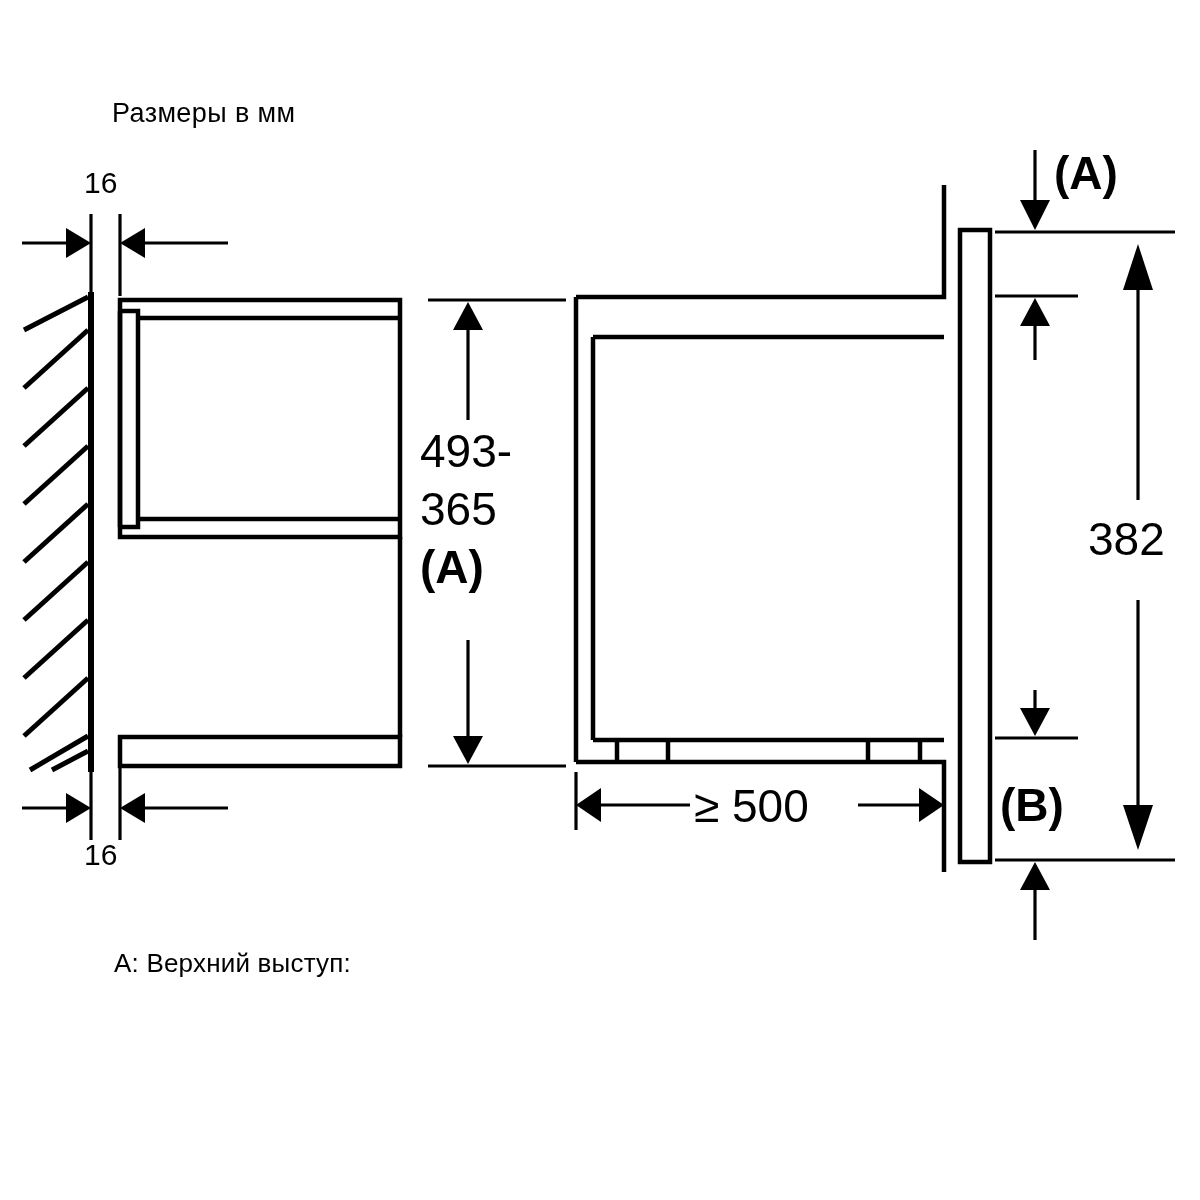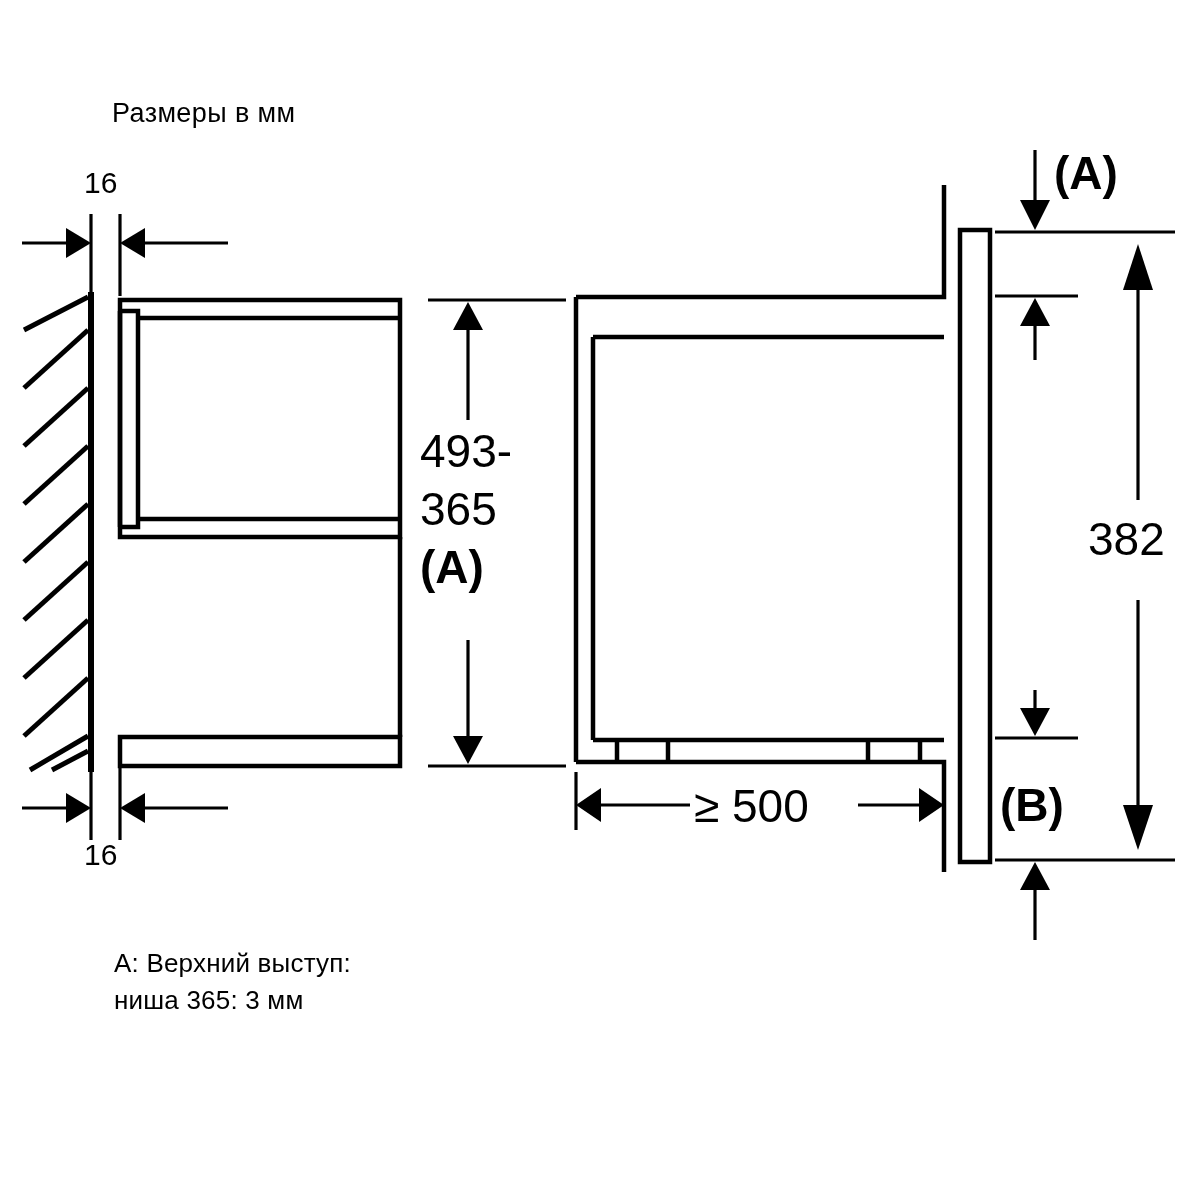--- a/index.html
+++ b/index.html
@@ -227,16 +227,15 @@
   <div class="txt t-dim-big" style="left:694px; top:783px;">≥ 500</div>
 
   <div class="txt t-dim-big" style="left:1088px; top:516px;">382</div>
 
   <div class="txt t-bold" style="left:1054px; top:150px;">(A)</div>
 
   <div class="txt t-bold" style="left:1000px; top:782px;">(B)</div>
 
   <div style="position:absolute; left:114px; top:945px;">
     <div class="txt t-note" style="position:relative; left:0; top:0;">A: Верхний выступ:</div>
-    <div class="txt t-note" style="position:relative; left:0; top:0;">ниша 365: 3 мм</div>
   </div>
 
 </div>
 
 </body></html>

